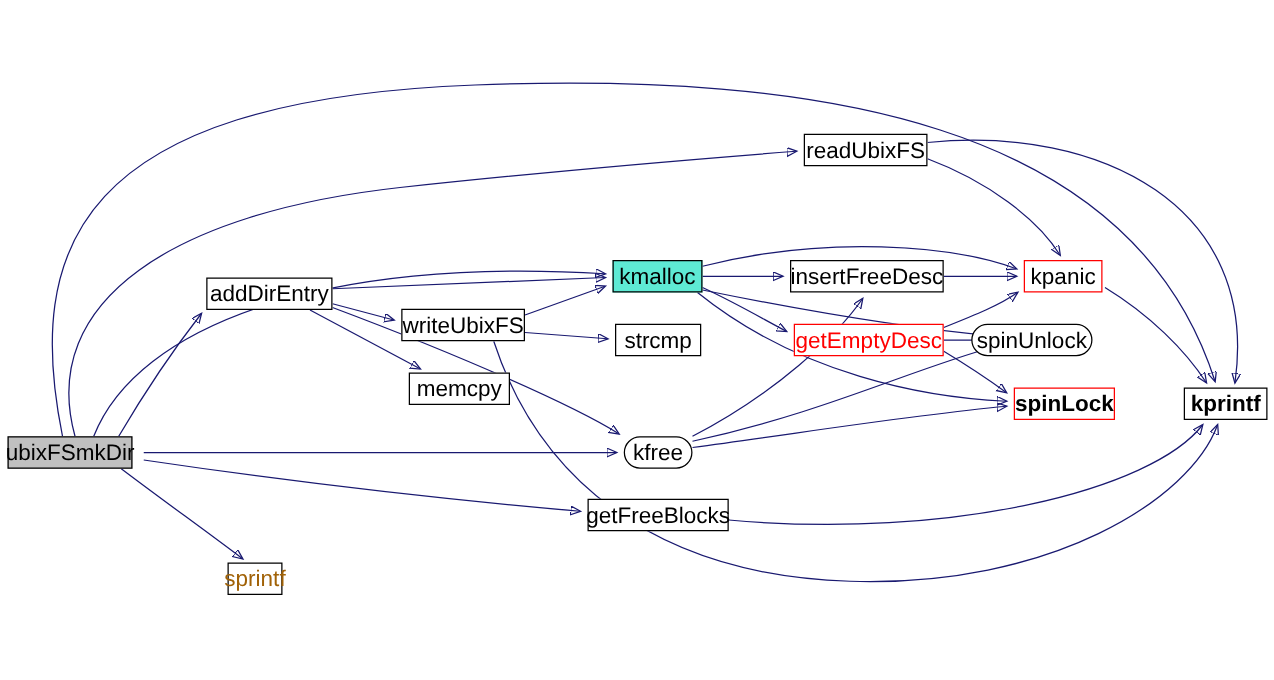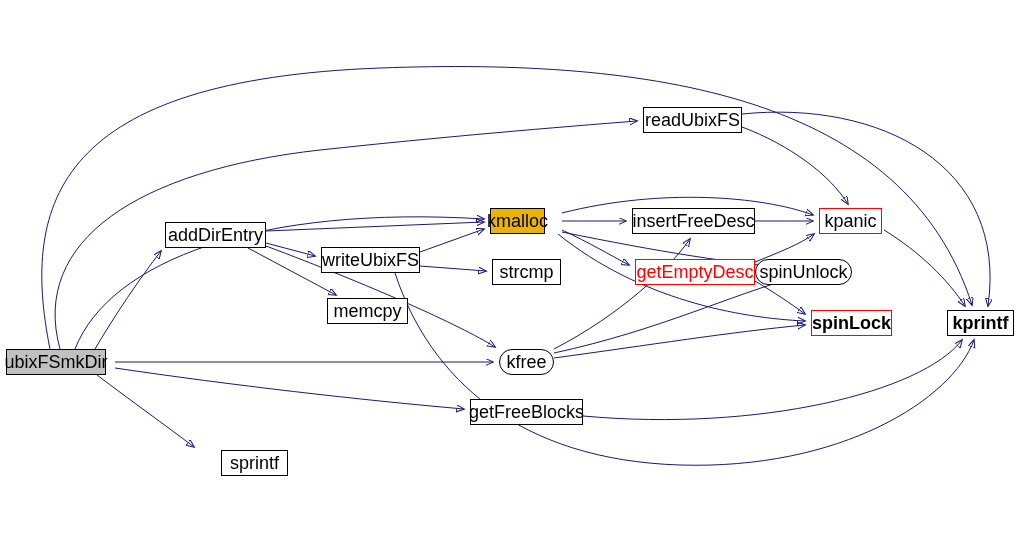--- a/index.html
+++ b/index.html
@@ -63,24 +63,24 @@
       <path d="M554,349 C620,315,670,268,690,239" marker-end="url(#arrowhead)" stroke="#191970"></path>
       <path d="M742,127 C790,145,830,175,848,204" marker-end="url(#arrowhead)" stroke="#191970"></path>
       <path d="M742,114 C880,100,1008,165,988,306" marker-end="url(#arrowhead)" stroke="#191970"></path>
       <path d="M583,416 C760,432,922,392,962,340" marker-end="url(#arrowhead)" stroke="#191970"></path>
     </svg>
 <div class="node" style="left: 6px; top: 349px; width: 100px; height: 26px; background: rgb(192, 192, 192); border-color: rgb(0, 0, 0); color: rgb(0, 0, 0);">ubixFSmkDir</div>
     <div class="node" style="left: 165px; top: 222px; width: 101px; height: 26px; background: rgb(255, 255, 255); border-color: rgb(0, 0, 0); color: rgb(0, 0, 0);">addDirEntry</div>
     <div class="node" style="left: 321px; top: 247px; width: 99px; height: 26px; background: rgb(255, 255, 255); border-color: rgb(0, 0, 0); color: rgb(0, 0, 0);">writeUbixFS</div>
     <div class="node" style="left: 327px; top: 298px; width: 81px; height: 26px; background: rgb(255, 255, 255); border-color: rgb(0, 0, 0); color: rgb(0, 0, 0);">memcpy</div>
     <div class="node" style="left: 643px; top: 107px; width: 99px; height: 26px; background: rgb(255, 255, 255); border-color: rgb(0, 0, 0); color: rgb(0, 0, 0);">readUbixFS</div>
-    <div class="node" style="left: 490px; top: 208px; width: 55px; height: 26px; background: #eab308; border-color: rgb(0, 0, 0); color: rgb(0, 0, 0);">kmalloc</div>
+    <div class="node" style="left: 490px; top: 208px; width: 72px; height: 26px; background: #5eead4; border-color: rgb(0, 0, 0); color: rgb(0, 0, 0);">kmalloc</div>
     <div class="node" style="left: 492px; top: 259px; width: 69px; height: 26px; background: rgb(255, 255, 255); border-color: rgb(0, 0, 0); color: rgb(0, 0, 0);">strcmp</div>
     <div class="node" style="left: 499px; top: 349px; width: 55px; height: 26px; background: rgb(255, 255, 255); border-color: rgb(0, 0, 0); color: rgb(0, 0, 0); border-radius: 13px;">kfree</div>
     <div class="node" style="left: 470px; top: 399px; width: 113px; height: 26px; background: rgb(255, 255, 255); border-color: rgb(0, 0, 0); color: rgb(0, 0, 0);">getFreeBlocks</div>
-    <div class="node" style="left: 182px; top: 450px; width: 67px; height: 26px; background: rgb(255, 255, 255); border-color: rgb(0, 0, 0); color: #000000; margin-left: 39px;">sprintf</div>
+    <div class="node" style="left: 182px; top: 450px; width: 44px; height: 26px; background: rgb(255, 255, 255); border-color: rgb(0, 0, 0); color: #a16207;">sprintf</div>
     <div class="node" style="left: 632px; top: 208px; width: 123px; height: 26px; background: rgb(255, 255, 255); border-color: rgb(0, 0, 0); color: rgb(0, 0, 0);">insertFreeDesc</div>
     <div class="node" style="left: 635px; top: 259px; width: 120px; height: 26px; background: rgb(255, 255, 255); border-color: rgb(255, 0, 0); color: rgb(255, 0, 0);">getEmptyDesc</div>
     <div class="node" style="left: 819px; top: 208px; width: 63px; height: 26px; background: rgb(255, 255, 255); border-color: rgb(255, 0, 0); color: rgb(0, 0, 0);">kpanic</div>
-    <div class="node" style="left: 755px; top: 259px; width: 97px; height: 26px; background: rgb(255, 255, 255); border-color: rgb(0, 0, 0); color: rgb(0, 0, 0); border-radius: 13px;">spinUnlock</div>
+    <div class="node" style="left: 777px; top: 259px; width: 97px; height: 26px; background: rgb(255, 255, 255); border-color: rgb(0, 0, 0); color: rgb(0, 0, 0); border-radius: 13px;">spinUnlock</div>
     <div class="node" style="left: 811px; top: 310px; width: 81px; height: 26px; background: rgb(255, 255, 255); border-color: rgb(255, 0, 0); color: rgb(0, 0, 0); font-weight: bold;">spinLock</div>
     <div class="node" style="left: 947px; top: 310px; width: 67px; height: 26px; background: rgb(255, 255, 255); border-color: rgb(0, 0, 0); color: rgb(0, 0, 0); font-weight: bold;">kprintf</div>
   </div>
 
 </body></html>

